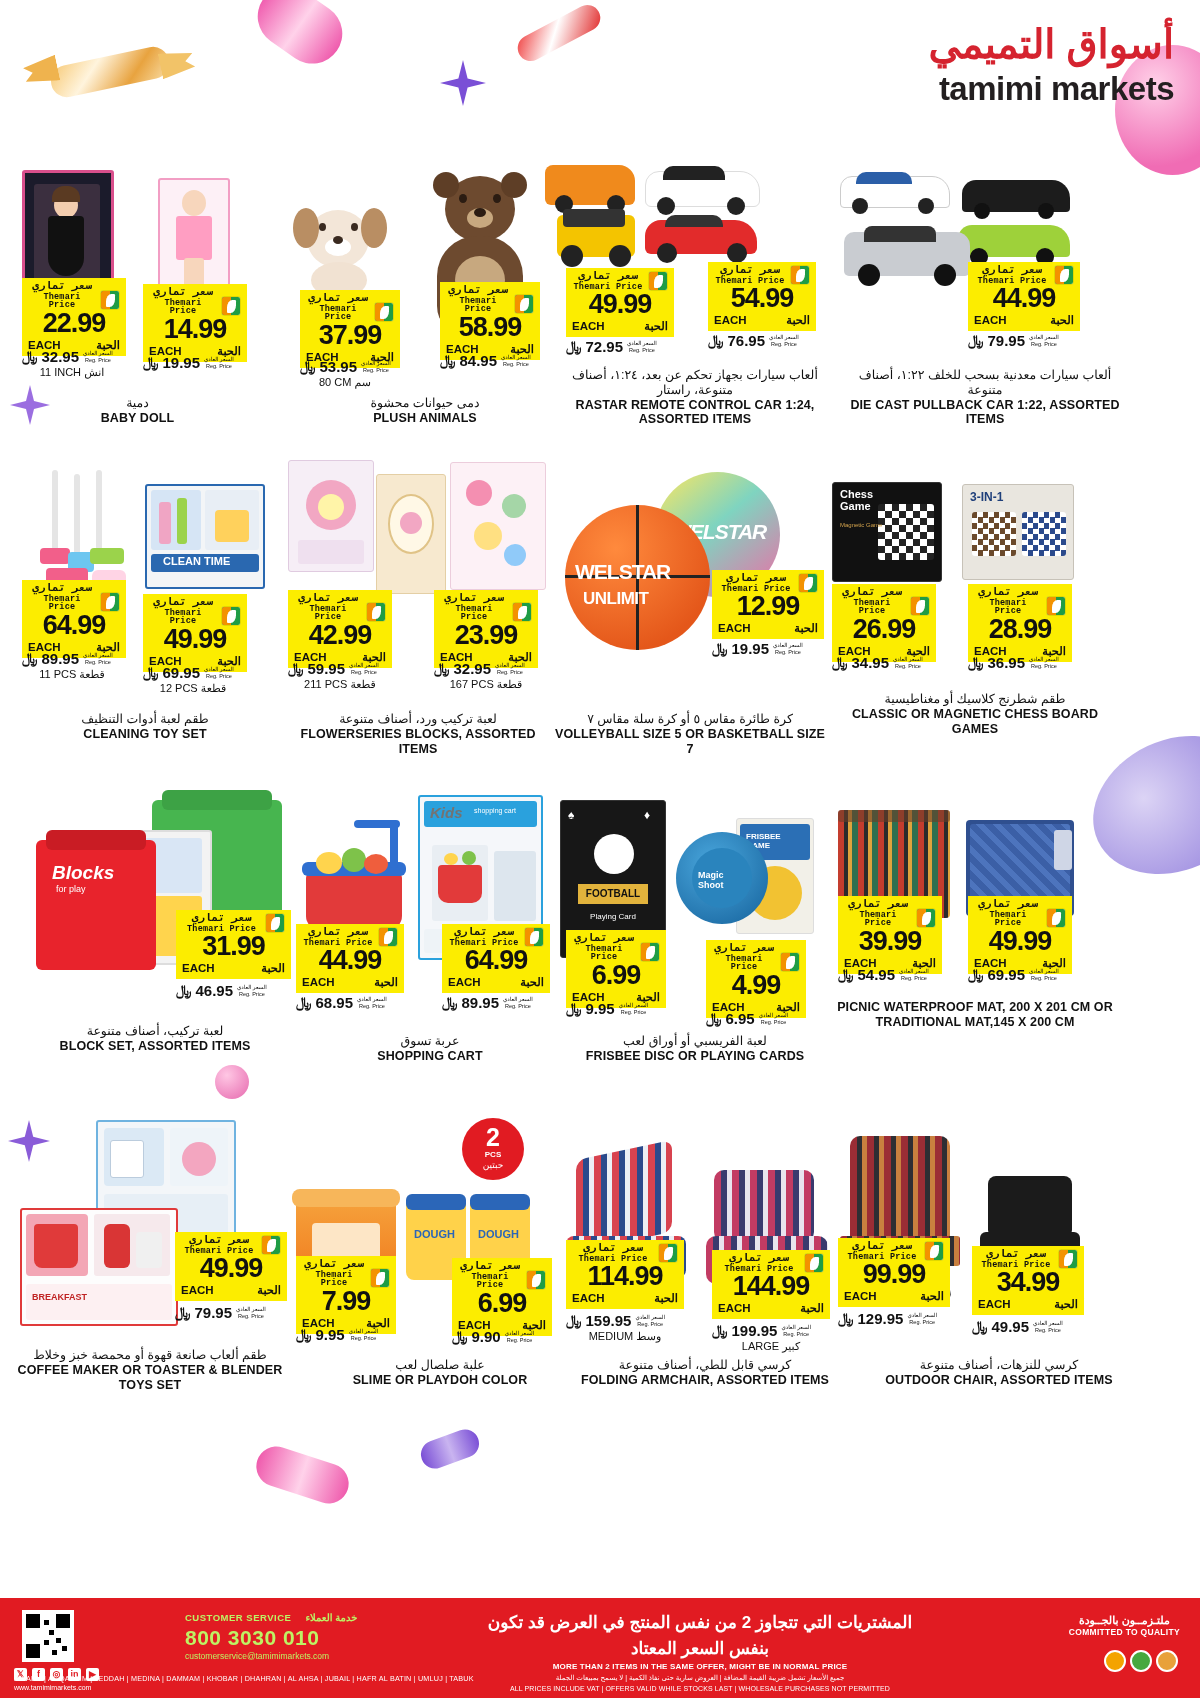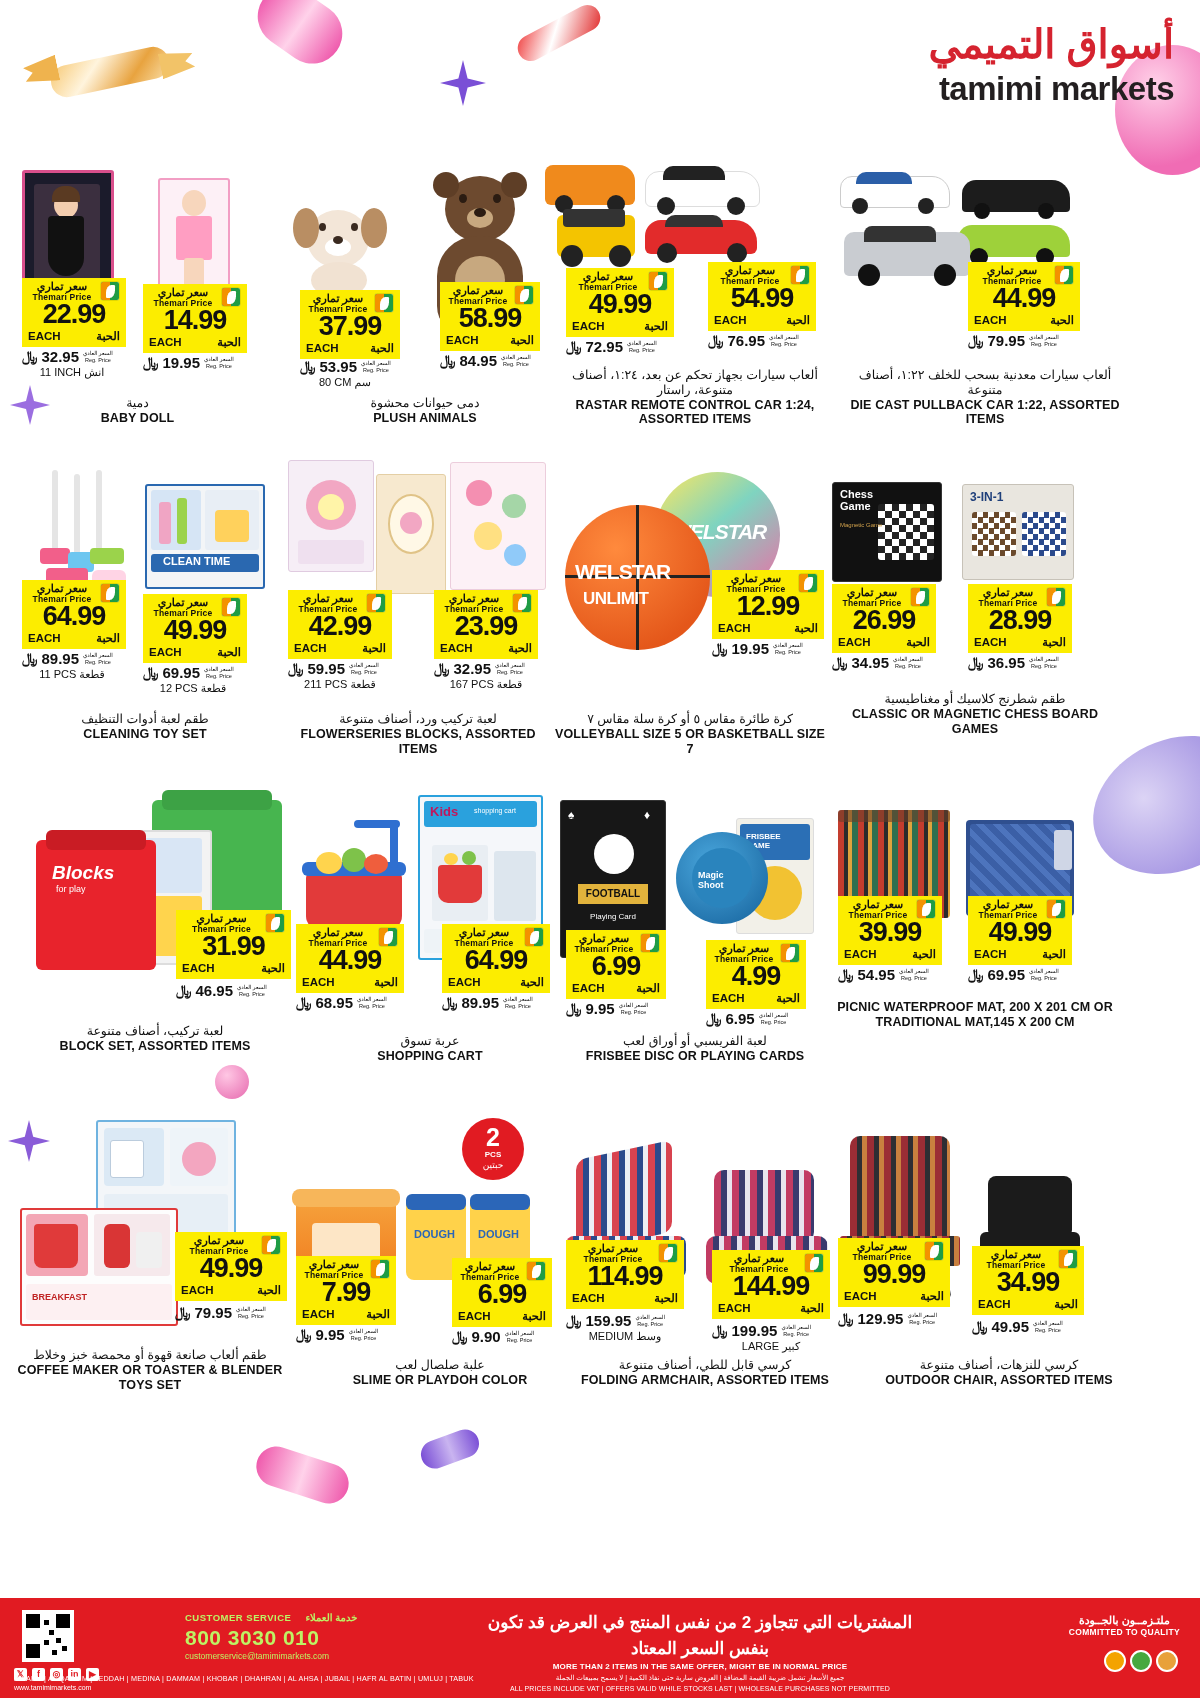--- a/index.html
+++ b/index.html
@@ -34,21 +34,21 @@
   }
   .cap .ar { font-size:12.5px; color:#111; direction:rtl; }
   .cap .en { font-size:12.5px; color:#111; font-weight:bold; letter-spacing:0.1px; }
 
   
   .tag {
     position:absolute; background:#fced00; padding:3px 6px 4px 6px;
     box-shadow:0 0 0 0 rgba(0,0,0,0);
   }
   .tag .t-head {
-    display:flex; align-items:flex-start; justify-content:space-between; gap:4px;
+    display:flex; align-items:flex-end; justify-content:space-between; gap:4px;font-family:Liberation Mono, monospace;
   }
   .t-labels { text-align:center; line-height:1.05; flex:1; }
   .t-ar { font-size:11px; font-weight:bold; color:#111; }
   .t-en { font-size:8.5px; font-weight:bold; color:#111; letter-spacing:0.2px; }
   .t-badge {
     width:20px; height:20px; border-radius:3px; background:#ffffff;
     border:1px solid #e0d800; position:relative; flex:0 0 auto; overflow:hidden;
   }
   .t-badge .bg { position:absolute; inset:0; background:#1f9c45; }
   .t-badge .bg2 { position:absolute; left:0; top:0; width:50%; height:100%; background:#f39200; }
@@ -749,21 +749,21 @@
       <div class="box" style="left:64px;top:0;width:46px;height:8px;background:#2f6fd0;border-radius:4px;"></div>
       <div class="circ" style="left:26px;top:32px;width:26px;height:22px;background:#ffd44d;"></div>
       <div class="circ" style="left:52px;top:28px;width:24px;height:24px;background:#7ec24a;"></div>
       <div class="circ" style="left:74px;top:34px;width:24px;height:20px;background:#ef5e3d;"></div>
       <div class="circ" style="left:22px;top:112px;width:18px;height:18px;background:#333;"></div>
       <div class="circ" style="left:88px;top:112px;width:18px;height:18px;background:#333;"></div>
     </div>
     <div class="imgbox" style="left:418px;top:795px;width:125px;height:165px;">
       <div class="box" style="left:0;top:0;width:125px;height:165px;background:#f5f7fa;border:2px solid #2aa1dd;"></div>
       <div class="box" style="left:6px;top:6px;width:113px;height:26px;background:#2aa1dd;"></div>
-      <div style="position:absolute;left:12px;top:9px;font-size:13px;font-weight:bold;color:#be185d;">Kids</div>
+      <div style="position:absolute;left:12px;top:9px;font-size:15px;font-weight:bold;color:#737373;font-style:italic;">Kids</div>
       <div style="position:absolute;left:56px;top:12px;font-size:7px;color:#fff;">shopping cart</div>
       <div class="box" style="left:14px;top:50px;width:56px;height:76px;background:#e9eef3;"></div>
       <div class="box" style="left:76px;top:56px;width:42px;height:70px;background:#dde6ee;"></div>
       <div class="box" style="left:20px;top:70px;width:44px;height:38px;background:#e23a3a;border-radius:4px 4px 10px 10px;"></div>
       <div class="circ" style="left:26px;top:58px;width:14px;height:12px;background:#ffd44d;"></div>
       <div class="circ" style="left:44px;top:56px;width:14px;height:14px;background:#7ec24a;"></div>
       <div class="box" style="left:6px;top:134px;width:113px;height:24px;background:#eef3f7;"></div>
     </div>
 
     <div class="tag" style="left:296px;top:924px;width:108px;">

